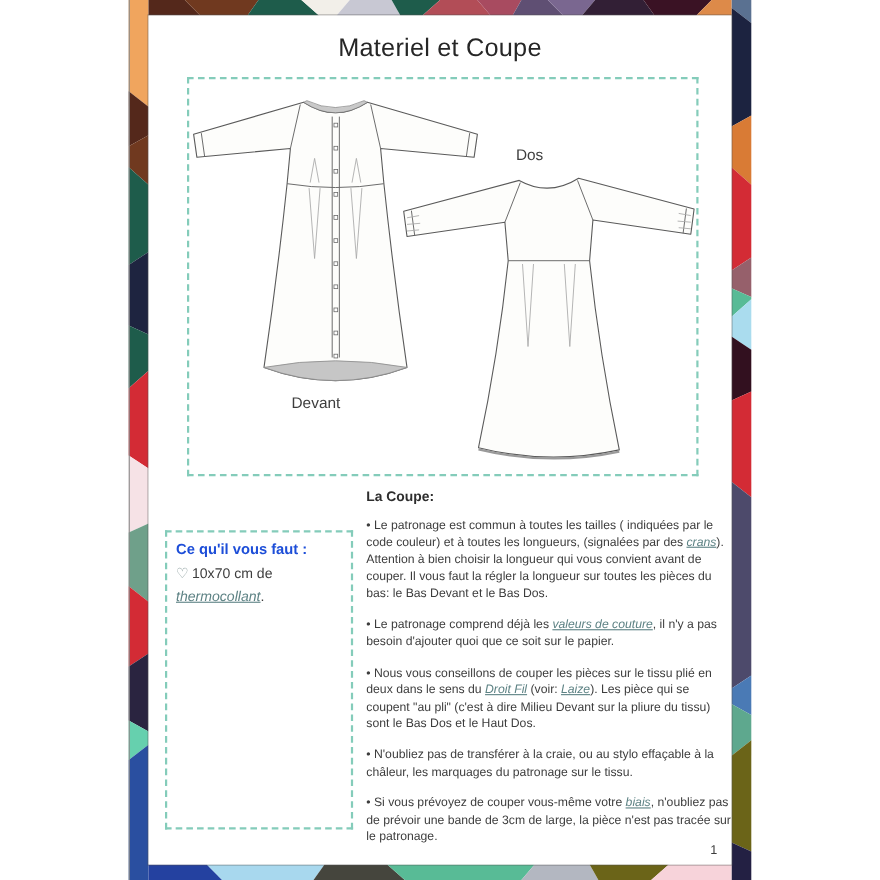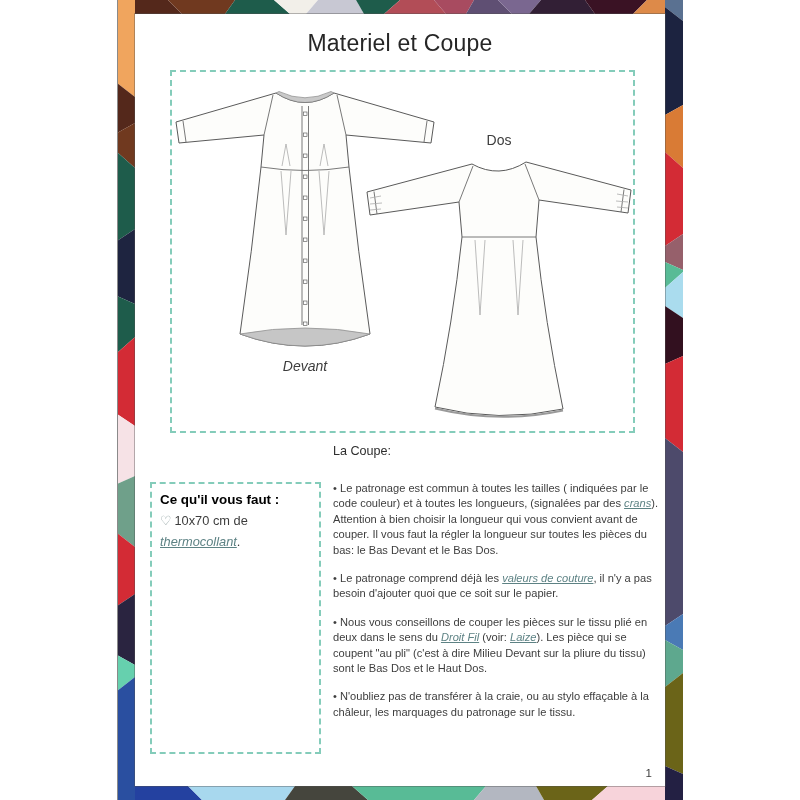--- a/index.html
+++ b/index.html
@@ -6,31 +6,31 @@
   #stage{position:relative;width:800px;height:800px;background:#ffffff;overflow:hidden;
          font-family:"Liberation Sans",sans-serif;color:#3d3d3d;}
   #border-svg{position:absolute;left:0;top:0;}
   .page{position:absolute;left:135px;top:14px;width:530px;height:772px;background:#ffffff;
         box-shadow:0 0 0 1px rgba(80,80,80,.4);}
   .title{position:absolute;top:16px;left:0;right:0;text-align:center;
          font-size:23px;font-weight:400;color:#262626;letter-spacing:.2px;}
   .illus-box{position:absolute;left:35px;top:56px;width:465px;height:363px;
              border:2px dashed var(--dash,#84ccba);box-sizing:border-box;}
   .illus-box svg{position:absolute;left:0;top:0;}
-  .garment-label{position:absolute;font-size:14px;color:#3d3d3d;text-align:center;}
-  .label-devant{left:93px;top:286px;width:80px;font-style:italic;}
+  .garment-label{position:absolute;font-size:14px;color:#3d3d3d;}
+  .label-devant{left:93px;top:286px;width:80px;}
   .label-dos{left:297px;top:60px;width:60px;}
   .materials{position:absolute;left:15px;top:468px;width:171px;min-height:272px;
              border:2px dashed var(--dash,#84ccba);box-sizing:border-box;
              padding:8px 6px 10px 8px;}
-  .materials .box-title{font-weight:bold;font-size:13.4px;color:#000000;margin:0 0 3px 0;}
+  .materials .box-title{font-weight:bold;font-size:13.4px;color:#1d4ed8;margin:0 0 3px 0;}
   .mat-item{font-size:12.8px;line-height:21px;color:#3d3d3d;}
   .heart{color:#8fa0a0;margin-right:3px;}
   .cutting{position:absolute;left:198px;top:430px;width:333px;}
-  .cutting h3{font-size:12.6px;font-weight:normal;color:#2e2e2e;margin:0 0 23px 0;}
+  .cutting h3{font-size:12.6px;font-weight:bold;color:#2e2e2e;margin:0 0 13px 0;}
   .cutting p{font-size:11.1px;line-height:15.4px;margin:0 0 13px 0;}
   .link{color:var(--link,#5d8284);text-decoration:underline;cursor:pointer;font-style:italic;}
   .u{text-decoration:underline;}
   .page-number{position:absolute;right:13px;bottom:7px;font-size:11.5px;color:#3d3d3d;}
   .sil{fill:#fdfdfb;stroke:#5a5a5a;stroke-width:1;stroke-linejoin:round;}
   .seam{fill:none;stroke:#6a6a6a;stroke-width:.9;}
   .faint{fill:none;stroke:#ababab;stroke-width:.8;}
 </style>
 </head>
 <body>
@@ -140,18 +140,19 @@
         </div>
     </div>
 
     <div class="cutting">
       <h3>La Coupe:</h3>
       <div>
           <p><span>• Le patronage est commun à toutes les tailles ( indiquées par le code couleur) et à toutes les longueurs, (signalées par des </span><span class="link">crans</span><span>). Attention à bien choisir la longueur qui vous convient avant de couper. Il vous faut la régler la longueur sur toutes les pièces du bas: le Bas Devant et le Bas Dos.</span></p>
           <p><span>• Le patronage comprend déjà les </span><span class="link">valeurs de couture</span><span>, il n'y a pas besoin d'ajouter quoi que ce soit sur le papier.</span></p>
           <p><span>• Nous vous conseillons de couper les pièces sur le tissu plié en deux dans le sens du </span><span class="link">Droit Fil</span><span> (voir: </span><span class="link">Laize</span><span>). Les pièce qui se coupent "au pli" (c'est à dire Milieu Devant sur la pliure du tissu) sont le Bas Dos et le Haut Dos.</span></p>
           <p><span>• N'oubliez pas de transférer à la craie, ou au stylo effaçable à la châleur, les marquages du patronage sur le tissu.</span></p>
+          <p><span>• Si vous prévoyez de couper vous-même votre </span><span class="link">biais</span><span>, n'oubliez pas de prévoir une bande de 3cm de large, la pièce n'est pas tracée sur le patronage.</span></p>
         </div>
     </div>
 
     <div class="page-number">1</div>
   </div>
 </div>
 
 </body></html>

